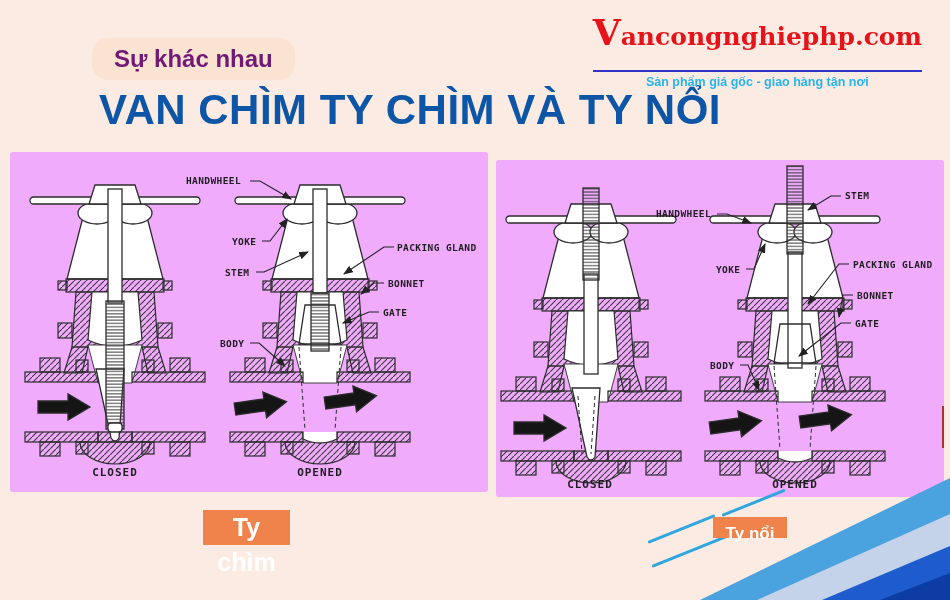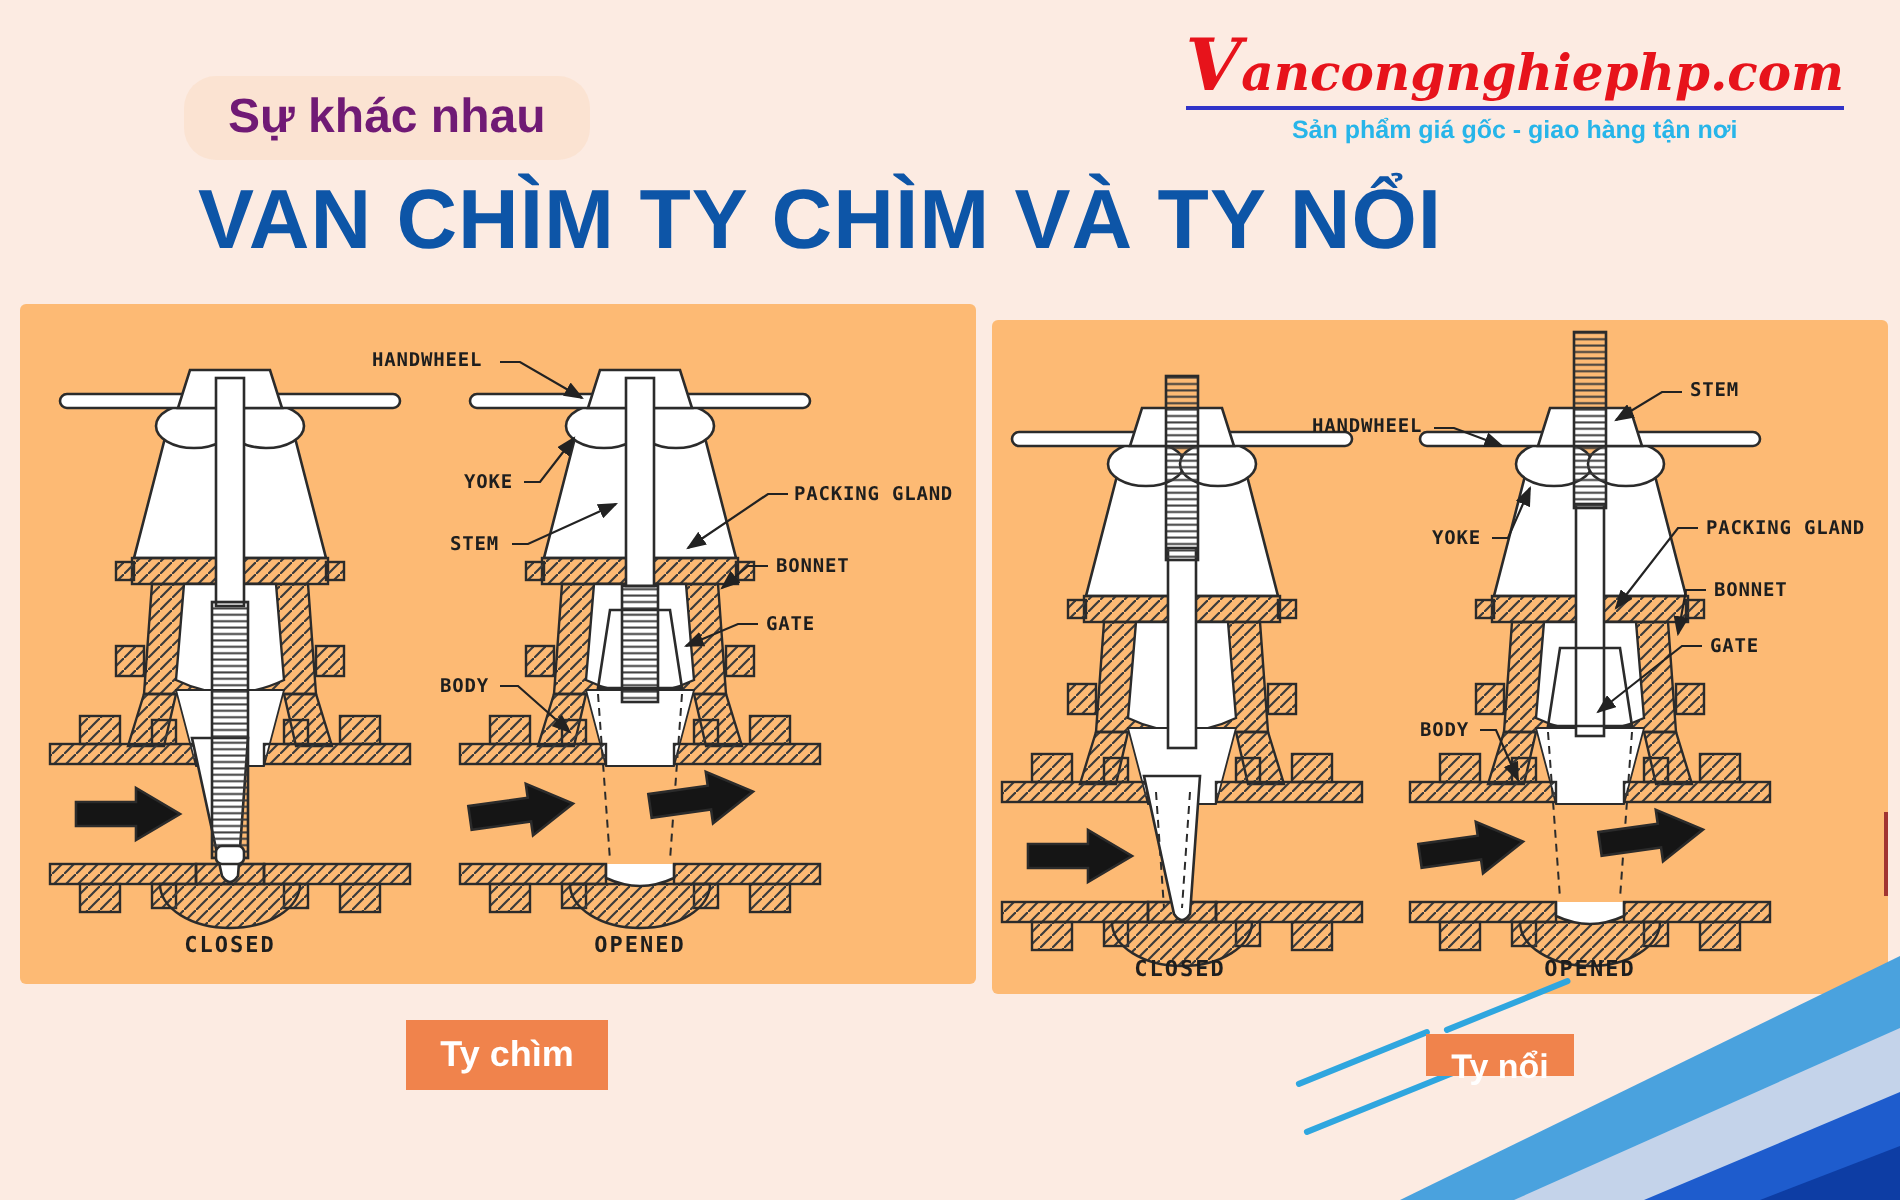--- a/index.html
+++ b/index.html
@@ -8,40 +8,40 @@
   .abs{position:absolute;}
 
   
   .badge{left:92px;top:38px;background:#fbe3d2;color:#701a75;
          font-weight:bold;font-size:24px;padding:7px 22px;border-radius:16px;}
   .title{left:99px;top:86px;color:#0d55a7;font-weight:bold;font-size:42px;
          letter-spacing:.5px;white-space:nowrap;}
 
   
   .logo{right:28px;top:22px;text-align:center;}
-  .logo-name{font-family:"DejaVu Serif",serif;font-style:italic;font-weight:bold;
+  .logo-name{font-family:"DejaVu Serif",serif;font-weight:bold;
      color:#e7131b;font-size:25px;line-height:30px;border-bottom:2px solid #3032c8;
-     padding-bottom:1px;white-space:nowrap;}
+     padding-bottom:18px;white-space:nowrap;}
   .logo-v{font-size:36px;line-height:20px;}
   .logo-tag{color:#27b5e9;font-weight:bold;font-size:12.5px;margin-top:3px;white-space:nowrap;}
 
   
-  .panel{background:#fdba74;border-radius:3px;z-index:2;}
+  .panel{background:#f0abfc;border-radius:3px;z-index:2;}
   .panel-left{left:10px;top:152px;width:478px;height:340px;}
   .panel-right{left:496px;top:160px;width:448px;height:337px;}
 
   .anno{position:absolute;font-family:"DejaVu Sans Mono",monospace;font-weight:bold;
         font-size:9.5px;letter-spacing:.4px;color:#1e1e1e;white-space:nowrap;}
   .state{position:absolute;font-family:"DejaVu Sans Mono",monospace;font-weight:bold;
         font-size:11px;letter-spacing:1px;color:#1e1e1e;transform:translateX(-50%);text-align:right;}
 
   
   .caption{z-index:6;background:#f0834c;color:#fff;font-weight:bold;
            text-align:center;}
-  .cap-left{left:203px;top:510px;width:101px;height:35px;font-size:18px;line-height:35px;}
+  .cap-left{left:203px;top:510px;width:87px;height:35px;font-size:25px;line-height:35px;}
   .cap-right{left:713px;top:517px;width:74px;height:21px;font-size:17px;line-height:33px;}
 
   
   .decor{left:0;top:0;width:950px;height:600px;z-index:5;pointer-events:none;}
   .wedge{position:absolute;left:0;top:0;width:950px;height:600px;}
   .wedge.a{background:#4aa2de;clip-path:polygon(700px 600px,950px 478px,950px 600px);}
   .wedge.b{background:#c4d3ea;clip-path:polygon(757px 600px,950px 514px,950px 600px);}
   .wedge.c{background:#1e5ccd;clip-path:polygon(822px 600px,950px 546px,950px 600px);}
   .wedge.d{background:#0d3da4;clip-path:polygon(880px 600px,950px 573px,950px 600px);}
   .streak{position:absolute;height:2.6px;background:#2fa6df;border-radius:2px;

